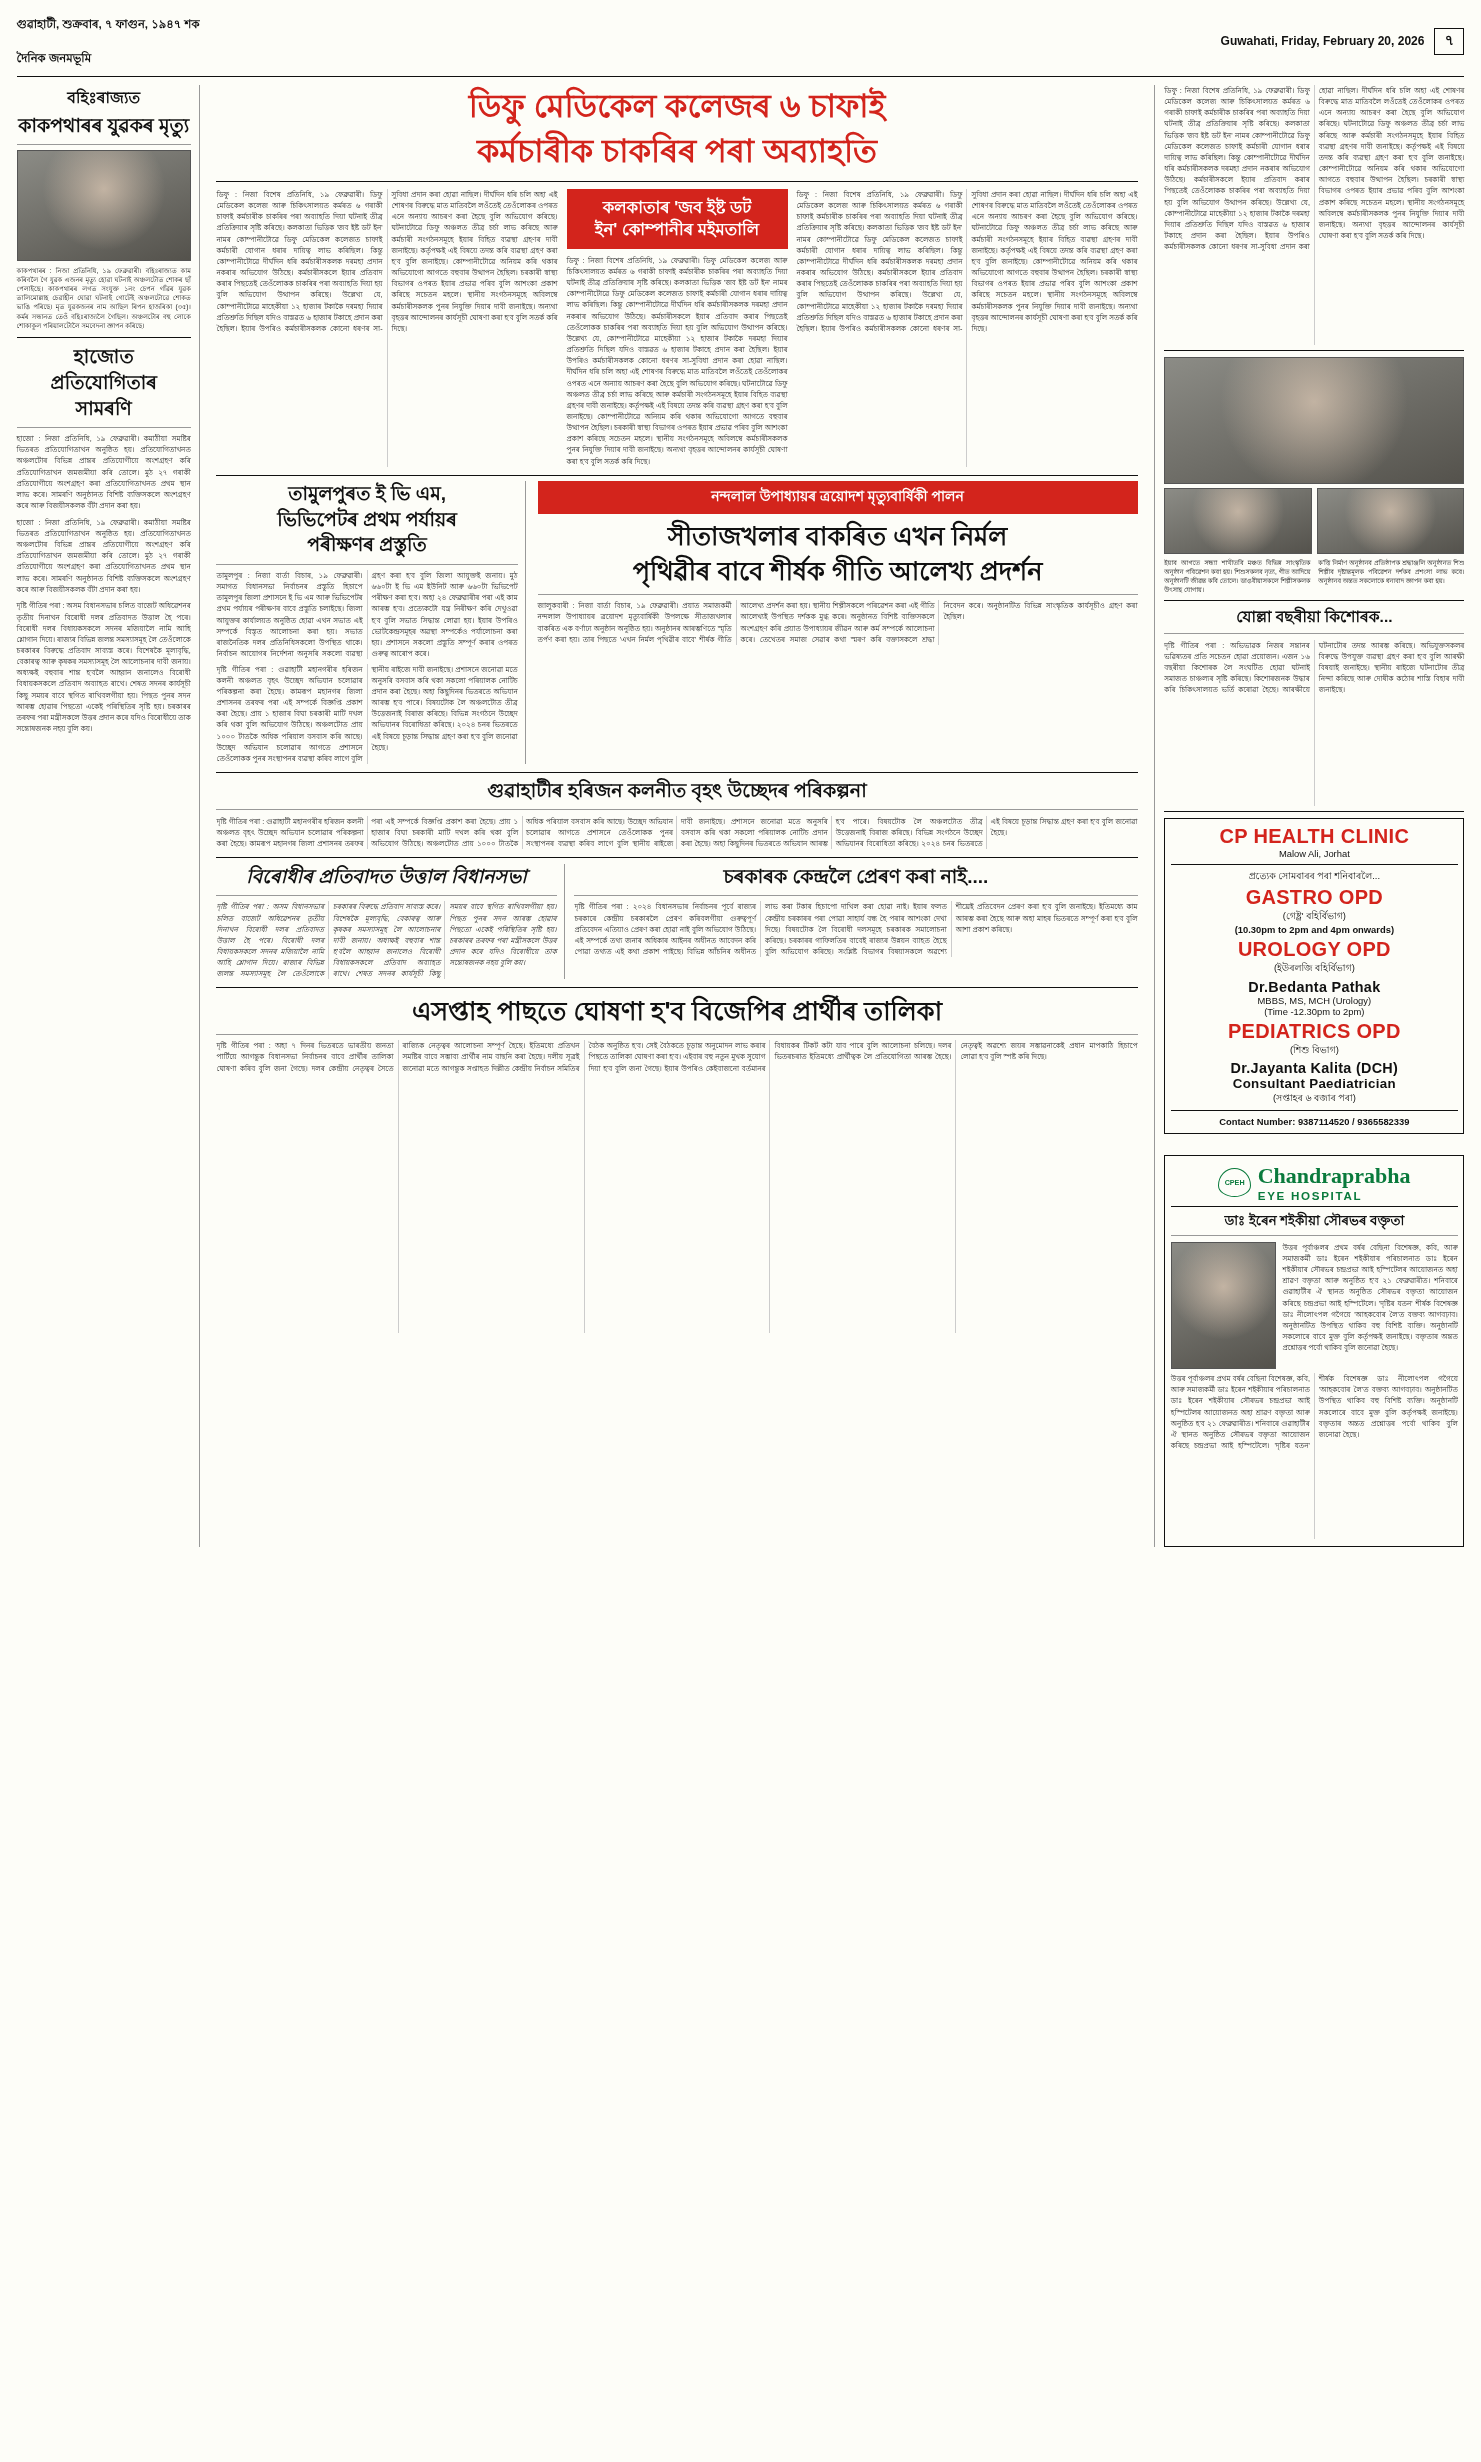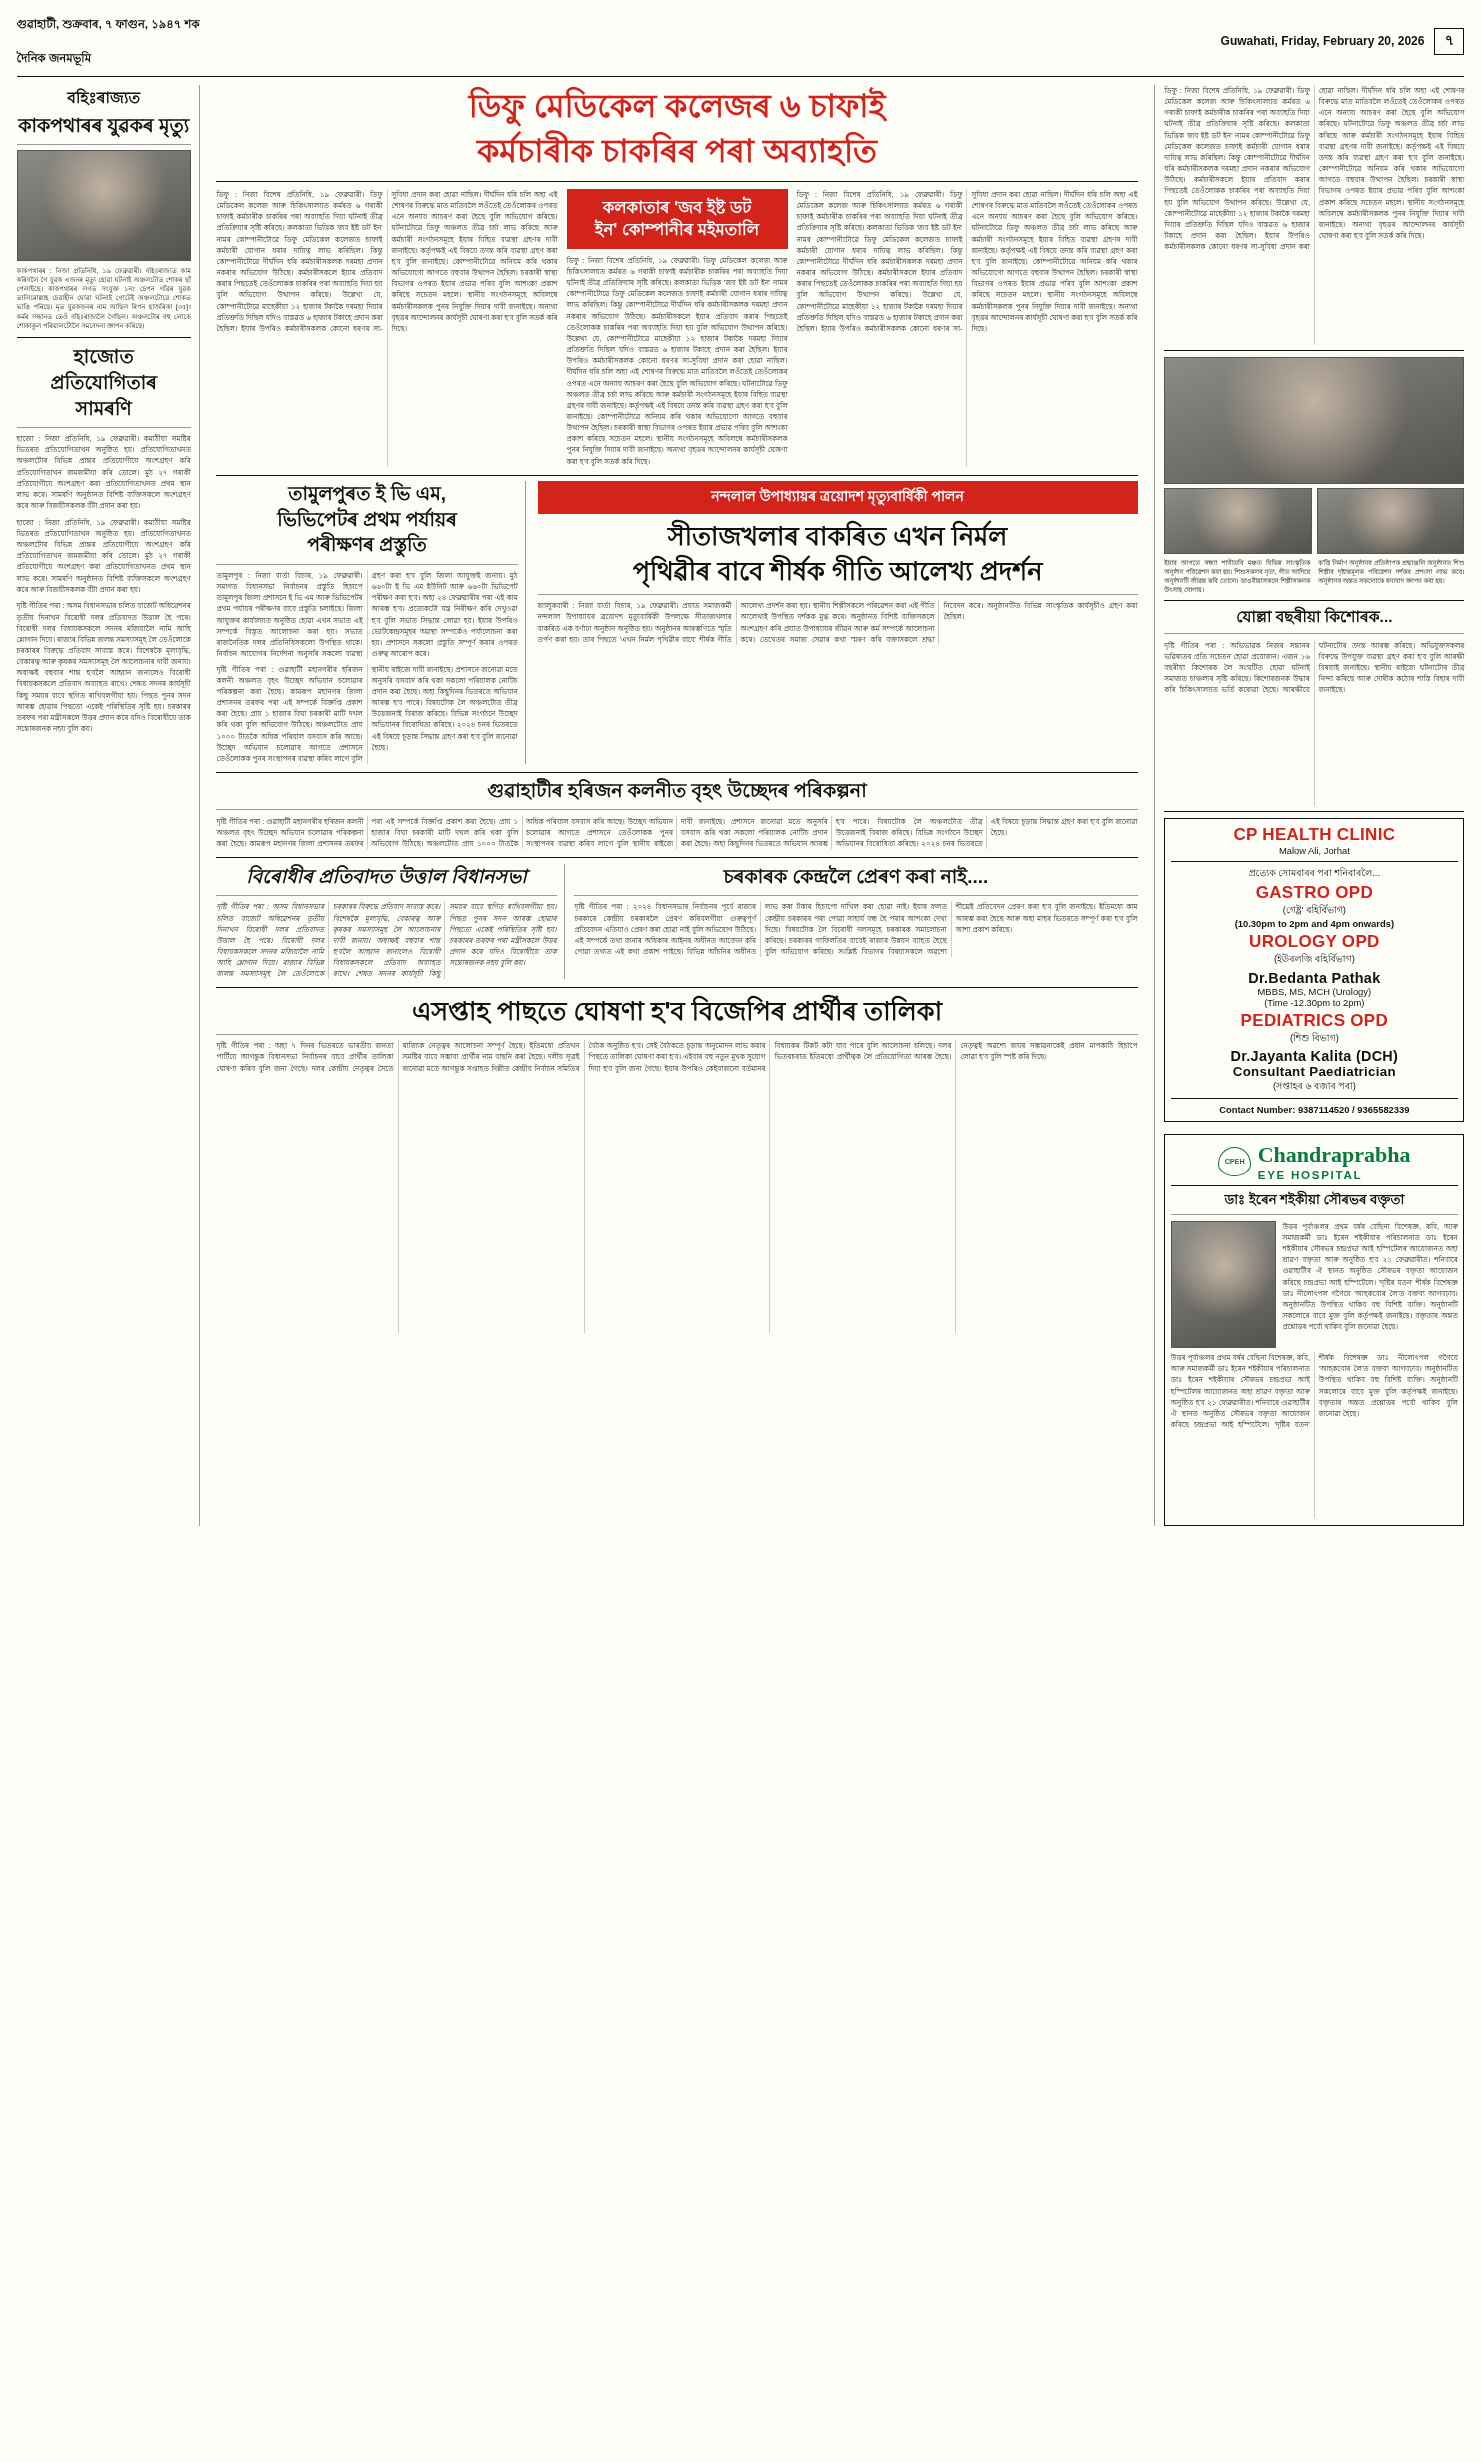--- a/index.html
+++ b/index.html
@@ -55,21 +55,21 @@
   .photo { background:linear-gradient(160deg,#8c8c86,#54524c); border:0.6px solid #555; position:relative; overflow:hidden; }
   .photo::after{ content:""; position:absolute; inset:0; background:
      radial-gradient(circle at 50% 35%, rgba(220,200,180,.75), rgba(0,0,0,0) 55%);}
   .caption { font-size:6.6px; line-height:1.4; text-align:justify; }
 
   .redbox { background:#d3241c; color:#fff; font-weight:bold; text-align:center; padding:7.8px 5.5px; font-size:16.6px; line-height:1.35; }
   .redbar { background:#d3241c; color:#fff; font-weight:bold; text-align:center; padding:4.4px; font-size:14px; }
 
   
   .adbox { border:1.1px solid #111; padding:6.6px 5.5px; text-align:center; }
-  .ad-title { font-size:17px; font-weight:bold; letter-spacing:0.3px; }
+  .ad-title { font-size:20px; font-weight:bold; letter-spacing:0.3px; }
   .ad-sub { font-size:9.4px; }
   .ad-line { border-top:0.6px solid #111; margin:4.4px 0; }
 
   .photo-row { display:flex; gap:4.4px; }
   .small-cap { font-size:6.4px; line-height:1.4; text-align:justify; }
 </style>
 </head>
 <body>
 
 <div class="page">
@@ -217,21 +217,21 @@
         <div class="ad-sub">(Time -12.30pm to 2pm)</div>
         <div class="ad-title" style="color:#d3241c;margin-top:3.3px">PEDIATRICS OPD</div>
         <div class="ad-sub">(শিশু বিভাগ)</div>
         <div class="ad-title" style="font-size:14.4px;margin-top:2.2px">Dr.Jayanta Kalita (DCH)</div>
         <div class="ad-title" style="font-size:13.3px">Consultant Paediatrician</div>
         <div class="ad-sub">(সপ্তাহৰ ৬ বজাৰ পৰা)</div>
         <div class="ad-line"></div>
         <div class="ad-sub" style="font-weight:bold">Contact Number: 9387114520 / 9365582339</div>
       </div>
 
-      <div class="adbox" style="margin-top:12px;text-align:left">
+      <div class="adbox" style="margin-top:21px;text-align:left">
         <div style="display:flex;align-items:center;gap:6.6px;justify-content:center">
           <div style="width:33px;height:29px;border:1.7px solid #0a7a3c;border-radius:50% 50% 50% 50%/60% 60% 40% 40%;display:flex;align-items:center;justify-content:center;font-size:7.2px;font-weight:bold;color:#0a7a3c">
               <span>CPEH</span>
             </div>
           <div>
             <div style="font-size:22px;font-weight:bold;color:#0a7a3c;font-family:'Liberation Serif',serif">Chandraprabha</div>
             <div style="font-size:11.6px;font-weight:bold;color:#0a7a3c;letter-spacing:1.7px">EYE HOSPITAL</div>
           </div>
         </div>
         <div class="ad-line"></div>

